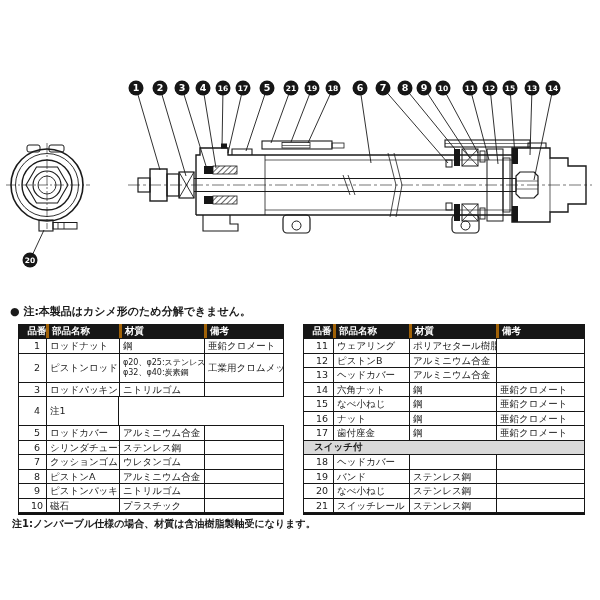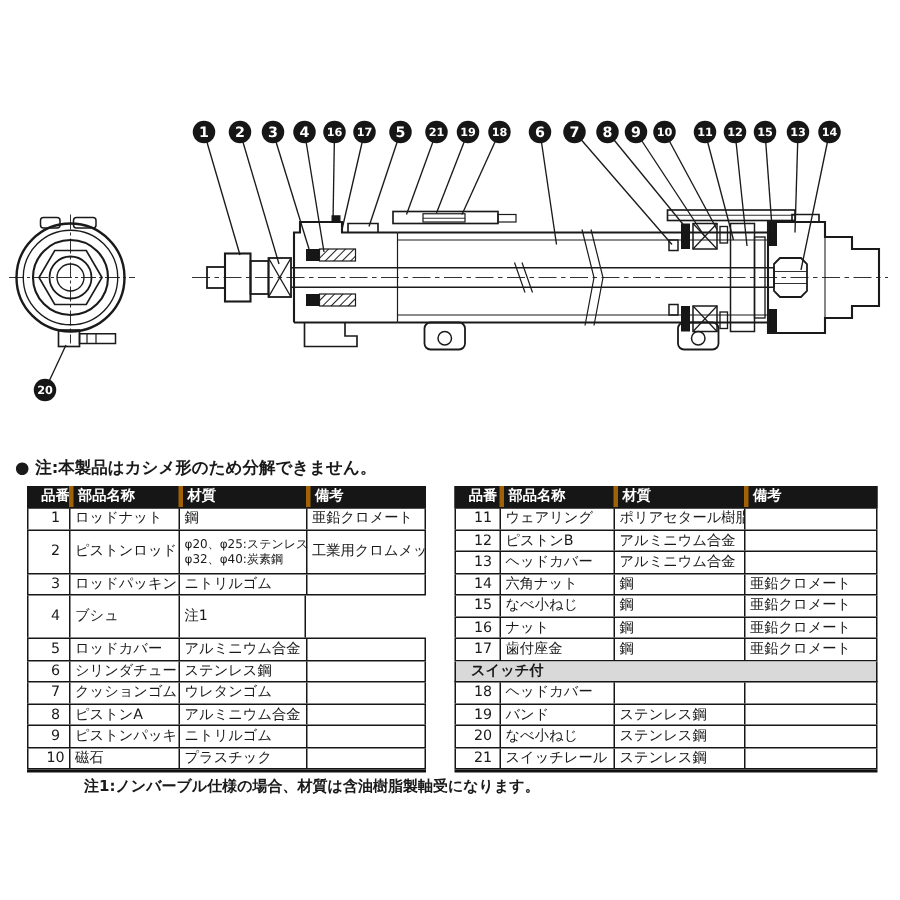--- a/index.html
+++ b/index.html
@@ -18,21 +18,21 @@
   .prow.tall{height:29px;}
   .prow.header{background:#161616;color:#fff;font-weight:bold;height:15px;font-size:9.5px;}
   .cell{padding:0 3px;white-space:nowrap;overflow:hidden;height:100%;display:flex;align-items:center;border-left:1px solid #161616;}
   .prow .cell:last-child{border-right:1px solid #161616;}
   .prow.header .cell{border-left:3px solid #a16207;}
   .prow.header .cell:first-child{border-left:1px solid #161616;}
   .cell.num{justify-content:center;padding:0 18px;}
   .cell.mat2{flex-direction:column;align-items:flex-start;justify-content:center;font-size:8px;line-height:1.25;}
   .section-row{height:14.5px;border-bottom:1px solid #161616;border-left:1px solid #161616;border-right:1px solid #161616;
                background:#d9d9d9;display:flex;align-items:center;padding:0 10px;font-size:9.5px;font-weight:bold;}
-  .footnote{position:absolute;left:12px;top:517px;font-size:10px;font-weight:600;white-space:nowrap;margin-left:44px;}
+  .footnote{position:absolute;left:12px;top:517px;font-size:10px;font-weight:600;white-space:nowrap;}
 </style>
 </head>
 <body>
 
 <div class="page">
 
   <svg class="diagram-svg" viewBox="0 0 600 300">
     <defs>
       <pattern id="hatch" width="4" height="4" patternUnits="userSpaceOnUse" patternTransform="rotate(45)">
         <line x1="0" y1="0" x2="0" y2="4" stroke="#161616" stroke-width="1.3"></line>
@@ -281,21 +281,20 @@
           <div class="cell">工業用クロムメッキ</div>
         </div>
         <div class="prow">
           <div class="cell num">3</div>
           <div class="cell">ロッドパッキン</div>
           <div class="cell">ニトリルゴム</div>
           <div class="cell"></div>
         </div>
         <div class="prow tall">
           <div class="cell num">4</div>
-          <div class="cell">ブシュ</div>
           <div class="cell">注1</div>
         </div>
         <div class="prow">
           <div class="cell num">5</div>
           <div class="cell">ロッドカバー</div>
           <div class="cell">アルミニウム合金</div>
           <div class="cell"></div>
         </div>
         <div class="prow">
           <div class="cell num">6</div>

